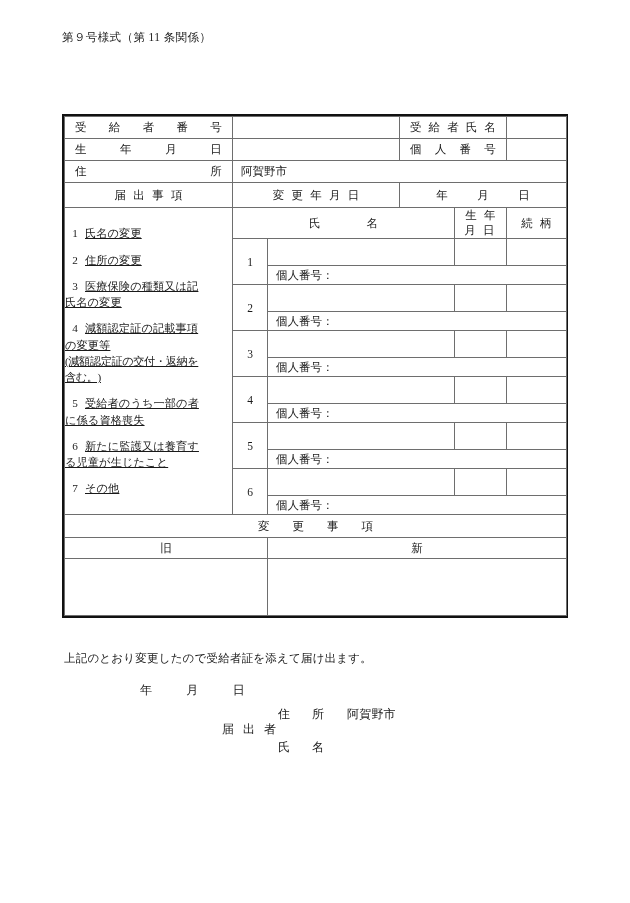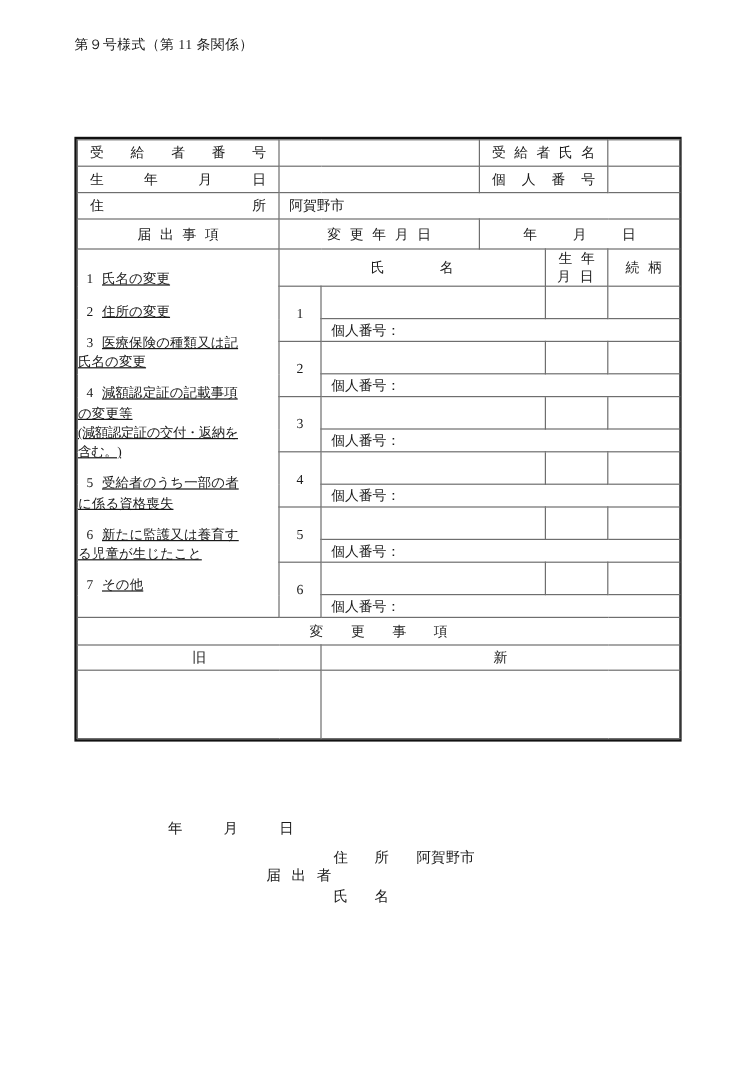--- a/index.html
+++ b/index.html
@@ -392,20 +392,21 @@
 
         <tr>
           <td colspan="2" class="nb-left nb-bottom" style="height:56px; vertical-align:top"></td>
           <td colspan="4" class="nb-right nb-bottom" style="height:56px; vertical-align:top"></td>
         </tr>
 
       </tbody>
     </table>
   </div>
 
+  <div class="statement">上記のとおり変更したので受給者証を添えて届け出ます。</div>
 
   <div class="date-line">
     <span>年</span><span class="g"></span><span>月</span><span class="g"></span><span>日</span>
   </div>
 
   <div class="submitter-label">届 出 者</div>
 
   <div class="addr-row">
     <span class="k">住　所</span><span class="v">阿賀野市</span>
   </div>

